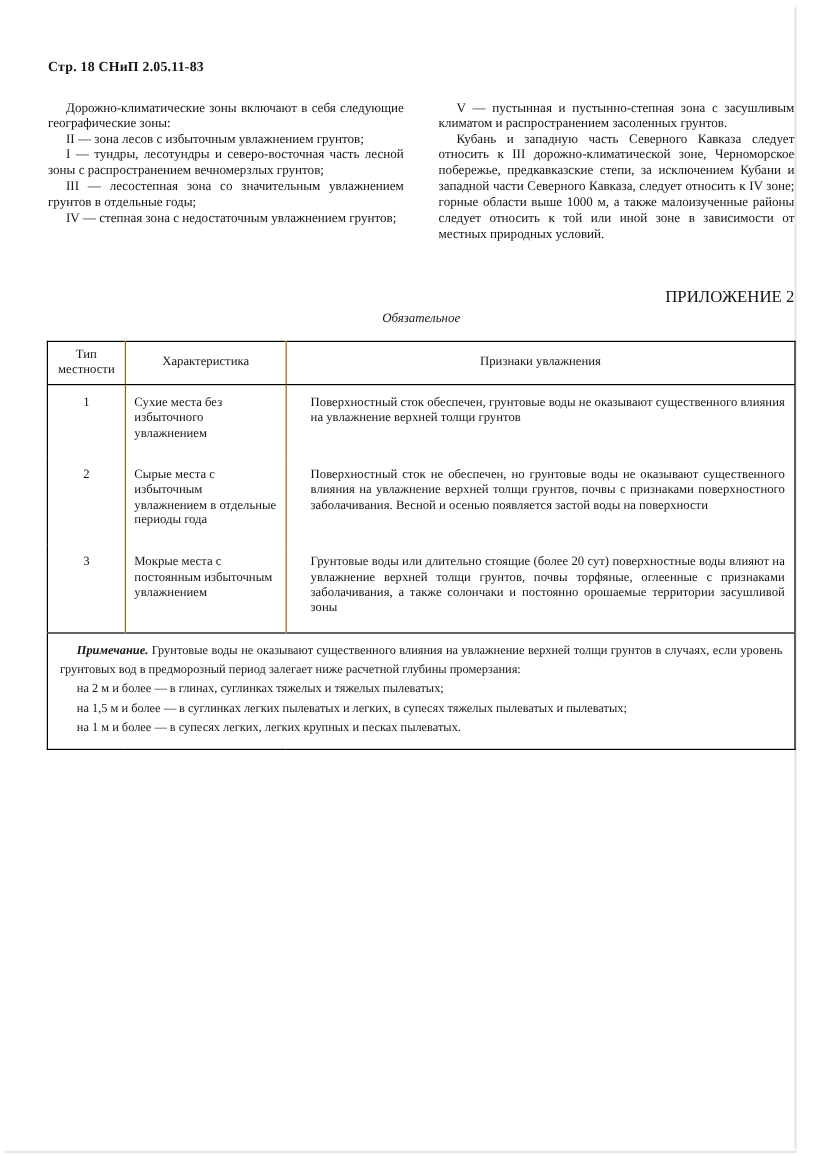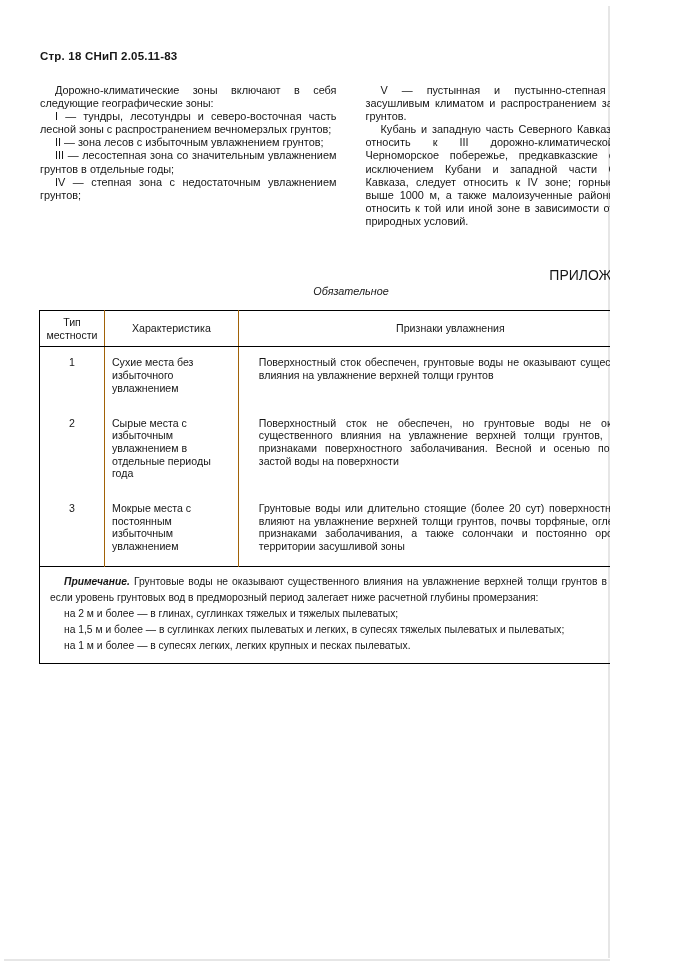--- a/index.html
+++ b/index.html
@@ -1,22 +1,22 @@
 <!DOCTYPE html>
 <html lang="ru"><head>
 <meta charset="utf-8">
 <style>
   * { box-sizing: border-box; }
   html, body { margin: 0; padding: 0; background: #ffffff; }
   .page {
     position: relative;
-    width: 610px;
+    width: 664px;
     height: 963px;
     background: #ffffff;
-    font-family: Liberation Sans, sans-serif;
+    font-family: Liberation Serif, serif;
     color: #161616;
     overflow: hidden;
   }
   .scan-edge-right  { position:absolute; right:0; top:6px;  width:2px;  height:952px; background:#e6e6e6; }
   .scan-edge-bottom { position:absolute; left:4px; bottom:2px; width:692px; height:2px; background:#e6e6e6; }
 
   .content { position: absolute; left: 40px; top: 50px; width: 622px; }
 
   .page-header { font-weight: bold; font-size: 11.5px; letter-spacing: .2px; }
 
@@ -72,22 +72,22 @@
   <div class="scan-edge-right"></div>
   <div class="scan-edge-bottom"></div>
 
   <div class="content">
 
     <div class="page-header">Стр. 18 СНиП 2.05.11-83</div>
 
     <div class="columns">
       <div class="col">
         <p>Дорожно-климатические зоны включают в себя следующие географические зоны:</p>
+        <p>II — зона лесов с избыточным увлажнением грунтов;</p>
         <p>I — тундры, лесотундры и северо-восточная часть лесной зоны с распространением вечномерзлых грунтов;</p>
-        <p>II — зона лесов с избыточным увлажнением грунтов;</p>
         <p>III — лесостепная зона со значительным увлажнением грунтов в отдельные годы;</p>
         <p>IV — степная зона с недостаточным увлажнением грунтов;</p>
       </div>
       <div class="col">
         <p>V — пустынная и пустынно-степная зона с засушливым климатом и распространением засоленных грунтов.</p>
         <p>Кубань и западную часть Северного Кавказа следует относить к III дорожно-климатической зоне, Черноморское побережье, предкавказские степи, за исключением Кубани и западной части Северного Кавказа, следует относить к IV зоне; горные области выше 1000 м, а также малоизученные районы следует относить к той или иной зоне в зависимости от местных природных условий.</p>
       </div>
     </div>
 
     <div class="appendix-label">ПРИЛОЖЕНИЕ 2</div>

